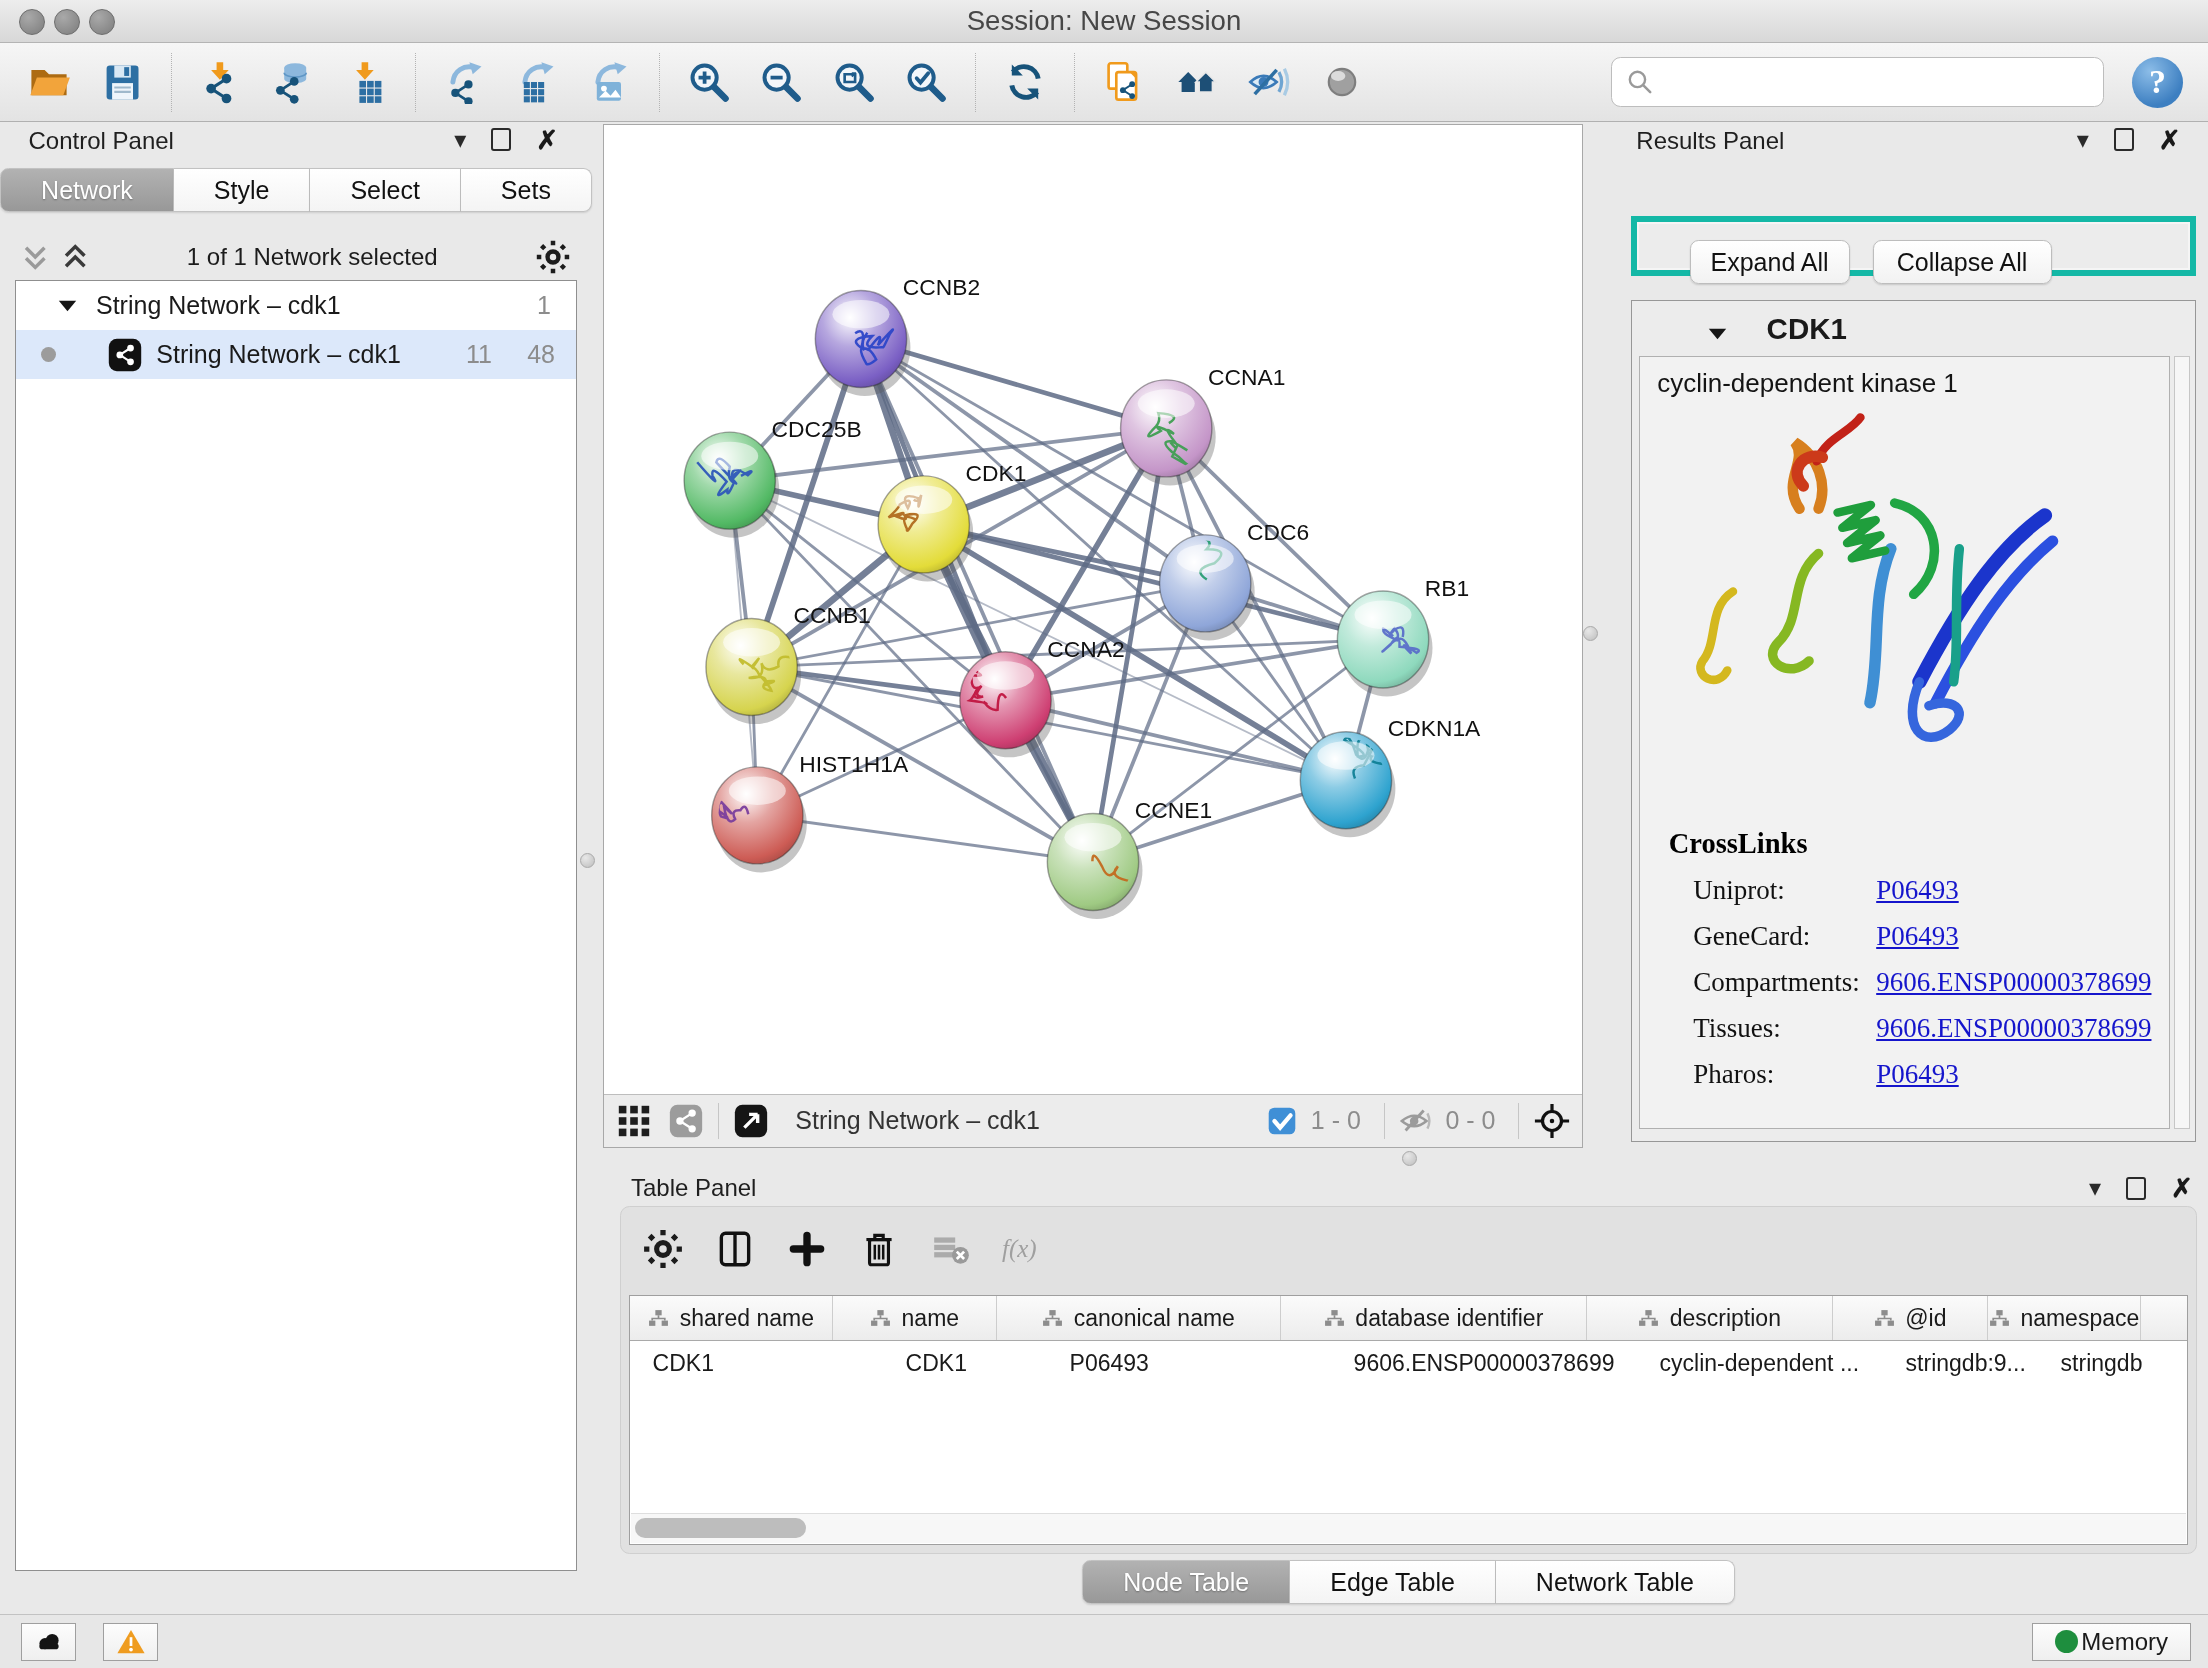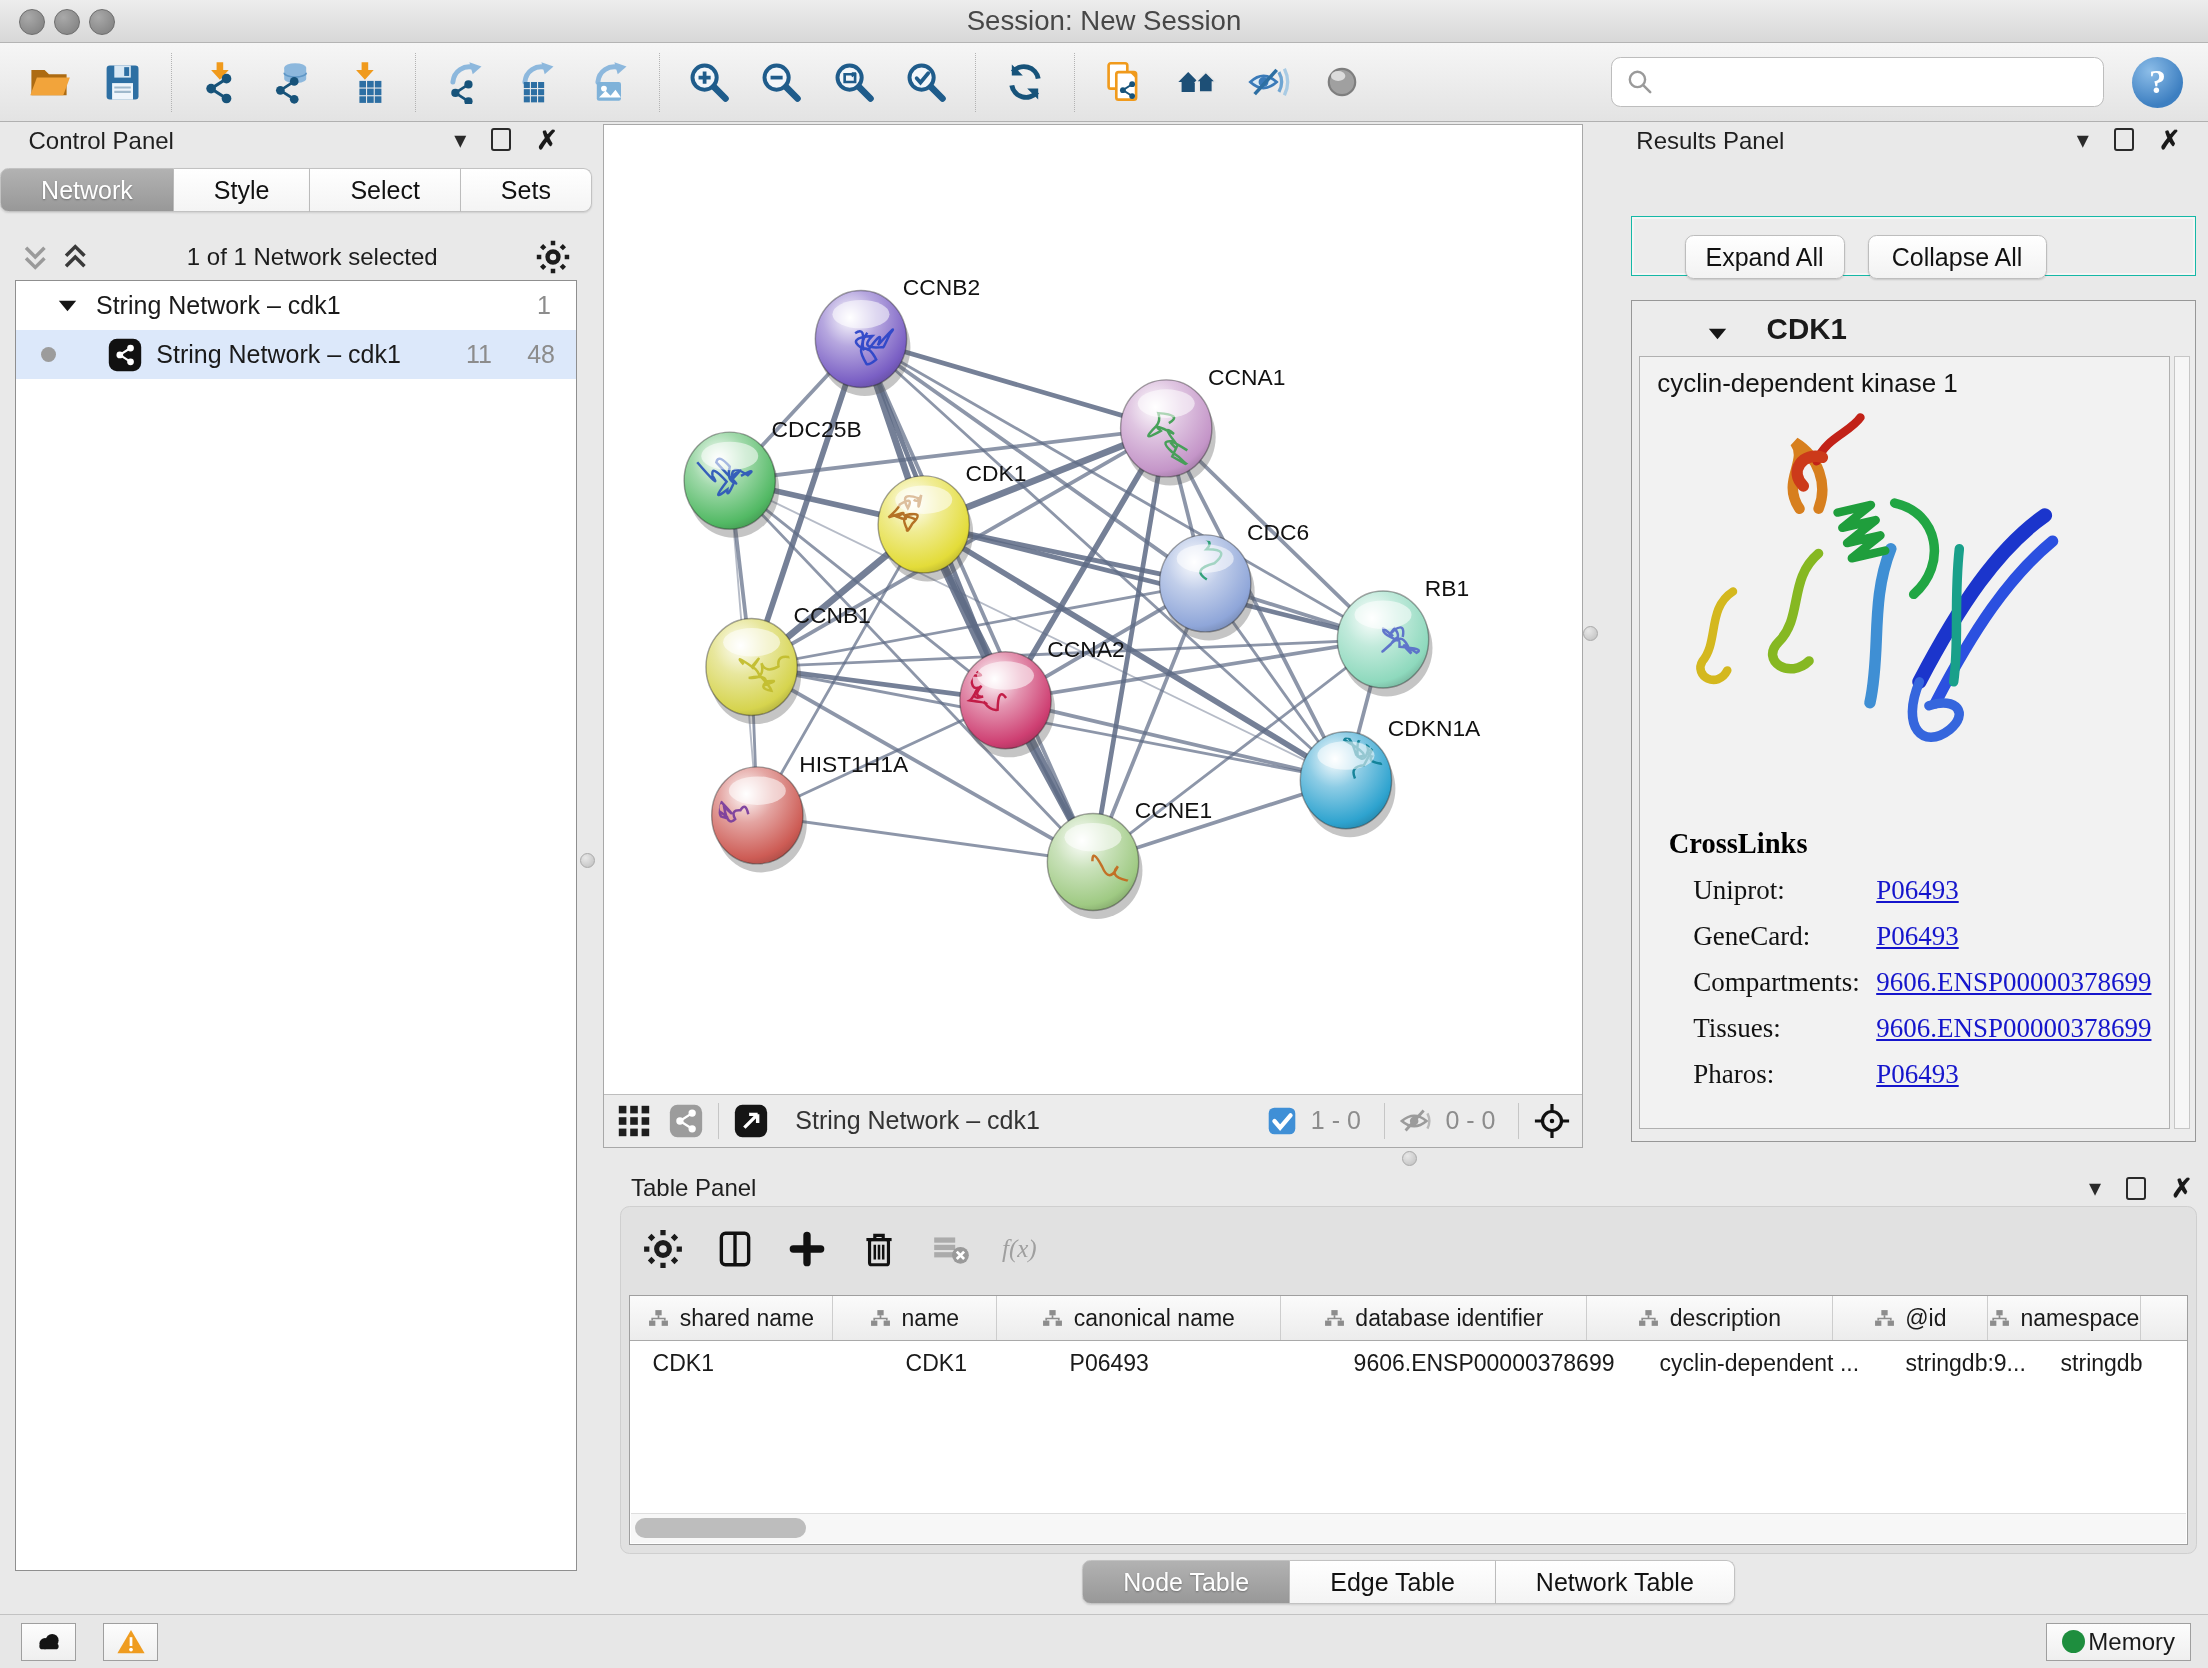--- a/index.html
+++ b/index.html
@@ -68,21 +68,21 @@
   #net-toolbar svg{width:38px;height:38px;}
   .nt-sep{width:1px;height:36px;background:#c6c6c6;margin:0 13.3px;}
   #net-title{font-size:25px;color:#333;margin-left:25px;}
   .nt-count{font-size:25px;color:#8c8c8c;margin:0 9.5px;}
   .grip{position:absolute;width:13.3px;height:13.3px;border-radius:50%;
     background:radial-gradient(circle at 35% 30%,#e8e8e8,#bdbdbd);border:1px solid #a9a9a9;}
   
   #results-panel{position:absolute;left:1623px;top:0;width:586px;height:1046px;}
   #rp-tab{position:absolute;left:0;right:0;top:42px;}
   #rp-buttons{position:absolute;left:7.6px;top:94px;width:565px;height:60px;background:#ececec;
-    border:1px solid #14b8a6;box-shadow:inset 0 0 0 1.9px #f5f5f5;box-sizing:border-box;}
+    border:6px solid #14b8a6;box-shadow:inset 0 0 0 1.9px #f5f5f5;box-sizing:border-box;}
   .rp-btn{position:absolute;top:18px;height:44px;background:linear-gradient(#ffffff,#f2f2f2);
     border:1px solid #bdbdbd;border-radius:8.6px;font-size:25px;color:#111;
     font-family:"Liberation Sans",sans-serif;box-shadow:0 1px 1.9px rgba(0,0,0,.15);}
   #rp-section{position:absolute;left:7.6px;top:178px;width:565px;height:842px;background:#ececec;
     border:1px solid #979797;box-sizing:border-box;}
   #rp-gene-row{position:absolute;left:0;top:9.5px;right:0;height:42px;}
   #rp-gene-caret{position:absolute;left:72px;top:9.5px;}
   #rp-gene{position:absolute;left:135px;top:1.9px;font-size:29.5px;font-weight:bold;}
   #rp-white{position:absolute;left:7.6px;top:55px;width:531px;height:773px;background:#f2f2f2;
     border:1px solid #b0b0b0;box-sizing:border-box;overflow:hidden;}
@@ -117,21 +117,21 @@
     border-top:1px solid #dedede;}
   #hthumb{position:absolute;left:3.8px;top:3.8px;width:171px;height:20px;background:#bdbdbd;border-radius:10.5px;}
   #tp-tabs{position:absolute;left:620px;top:1438px;width:1577px;}
   
   #statusbar{position:absolute;left:0;right:0;bottom:0;height:53px;background:#e7e7e7;
     border-top:1px solid #c2c2c2;}
   .sb-btn{position:absolute;top:7.6px;width:55px;height:38px;
     background:linear-gradient(#fdfdfd,#efefef);border:1.9px solid #9f9f9f;
     display:flex;align-items:center;justify-content:center;box-sizing:border-box;}
   .sb-btn svg{width:32px;height:32px;}
-  #memory-btn{position:absolute;right:17px;top:7.6px;height:38px;padding:0 15px;display:flex;
+  #memory-btn{position:absolute;right:17px;top:7.6px;height:38px;padding:0 22px;display:flex;
     align-items:center;gap:3px;background:linear-gradient(#fdfdfd,#efefef);
     border:1.9px solid #9f9f9f;font-size:24px;box-sizing:border-box;
     font-family:"Liberation Sans",sans-serif;}
   #memory-dot{width:23px;height:23px;border-radius:50%;background:#1e8e3e;}
 </style>
 </head>
 <body>
 
 <div id="app">
 

